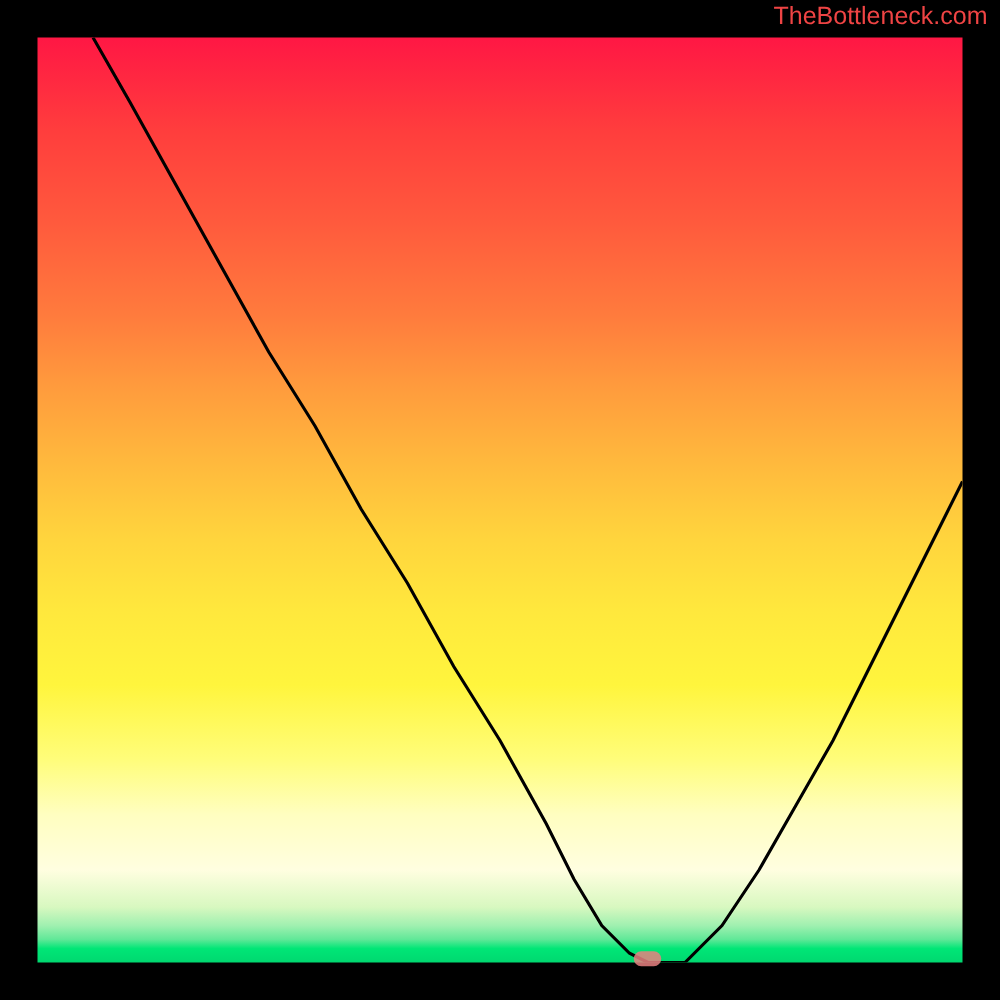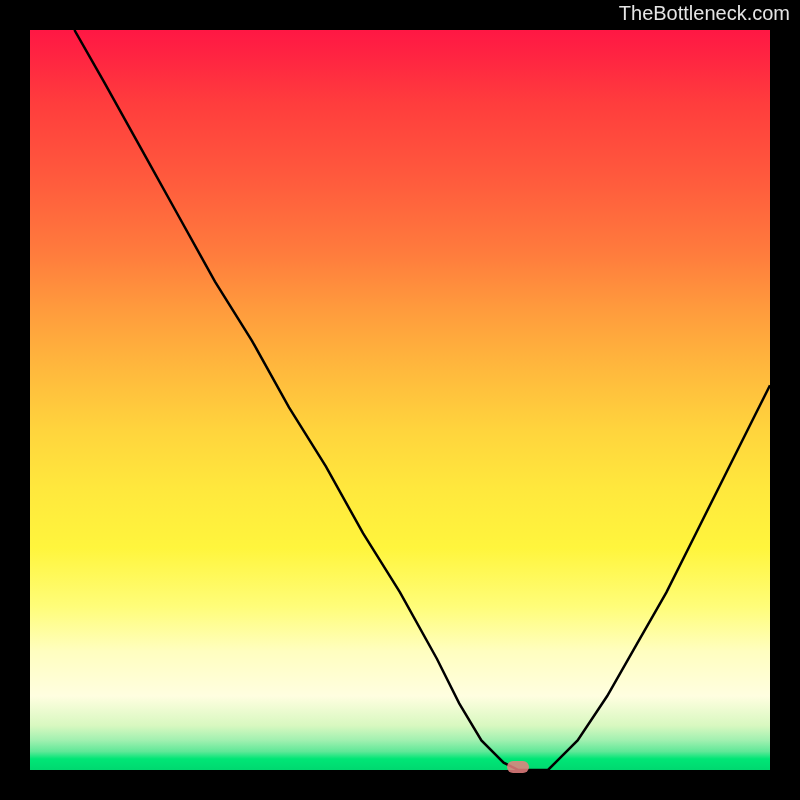--- a/index.html
+++ b/index.html
@@ -8,21 +8,21 @@
     width: 800px;
     height: 800px;
     background: #000;
     position: relative;
     overflow: hidden;
   }
   .watermark {
     position: absolute;
     top: 2px;
     right: 10px;
-    color: #e5e5e5;
+    color: #ef4444;
     font-family: Arial, sans-serif;
     font-size: 20px;
     z-index: 10;
   }
   .plot-area {
     position: absolute;
     left: 30px;
     top: 30px;
     width: 740px;
     height: 740px;

